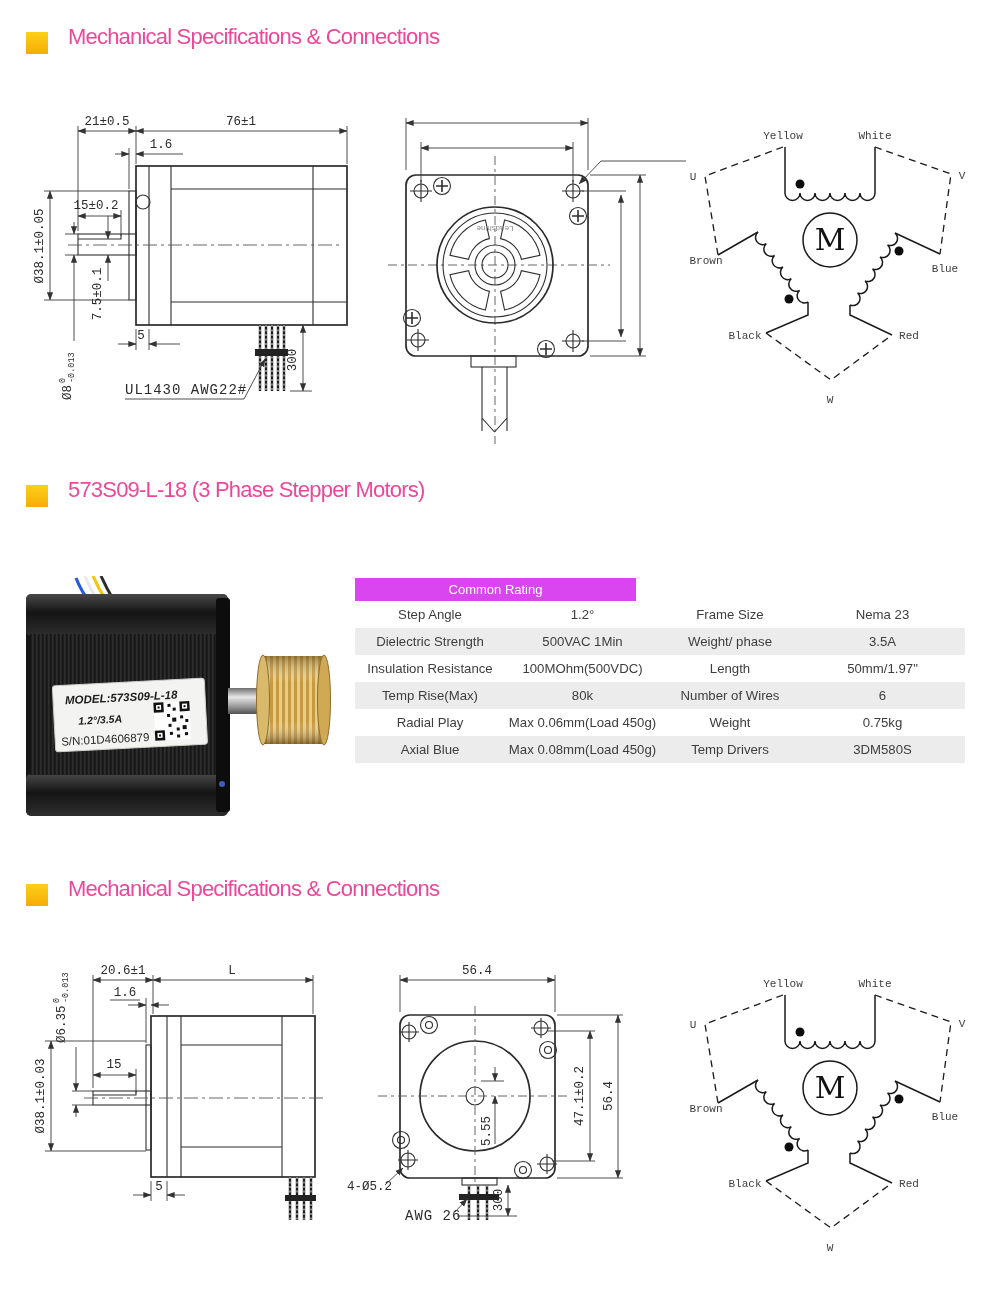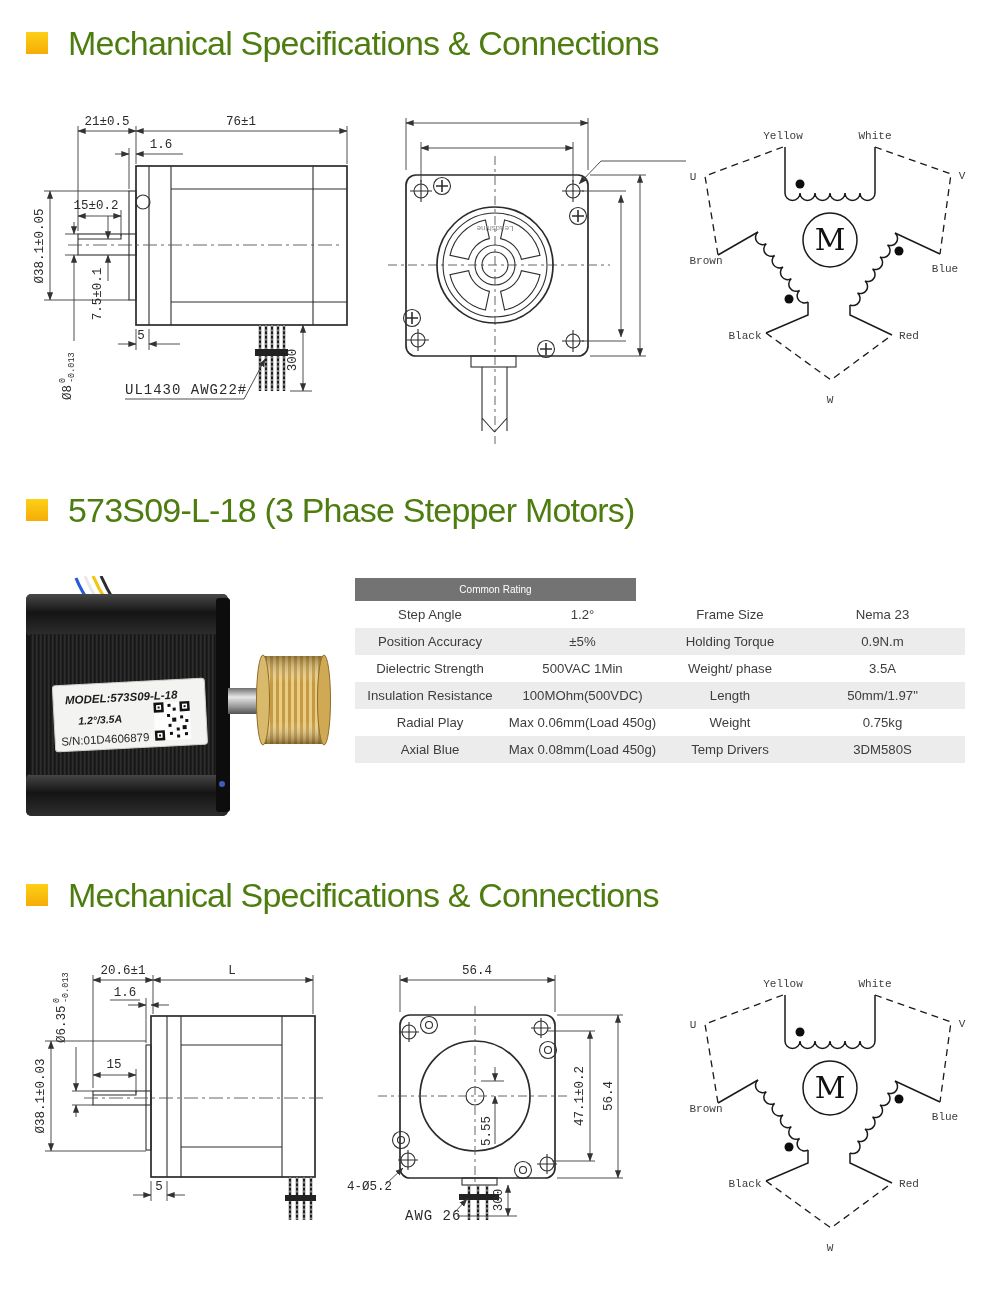--- a/index.html
+++ b/index.html
@@ -1,21 +1,21 @@
 <!DOCTYPE html>
 <html><head>
 <meta charset="utf-8">
 <style>
   *{margin:0;padding:0;box-sizing:border-box}
   html,body{background:#fff}
   body{width:1000px;height:1303px;position:relative;font-family:"Liberation Sans",sans-serif;overflow:hidden}
 
   .sec-header{position:absolute;left:26px;display:flex;align-items:flex-start;gap:20px}
   .bullet{width:22px;height:22px;margin-top:8px;background:linear-gradient(180deg,#fdd017,#f6ac06);flex:0 0 auto}
-  .sec-title{font-size:34px;font-weight:500;letter-spacing:-0.8px;color:#4d7c0f;white-space:nowrap}
+  .sec-title{font-size:22px;font-weight:500;letter-spacing:-0.8px;color:#ec4899;white-space:nowrap}
 
   .fig{position:absolute}
 
   
   .out{fill:none;stroke:#2b2b2b;stroke-width:1.7}
   .med{fill:none;stroke:#2e2e2e;stroke-width:1.1}
   .dim{fill:none;stroke:#3a3a3a;stroke-width:0.9}
   .cl{fill:none;stroke:#555;stroke-width:0.9;stroke-dasharray:14 4 3 4}
   .cld{fill:none;stroke:#555;stroke-width:0.9;stroke-dasharray:9 4 3 4}
   .wl5{fill:none;stroke:#1c1c1c;stroke-width:2.4}
@@ -27,21 +27,21 @@
   
   .wire{fill:none;stroke:#1a1a1a;stroke-width:1.5}
   .dash{fill:none;stroke:#1a1a1a;stroke-width:1.3;stroke-dasharray:7 5}
   .dot{fill:#0d0d0d}
   .wlbl{font-family:"Liberation Mono",monospace;font-size:11px;fill:#3d3d3d}
   .mglyph{font-family:"DejaVu Serif",serif;font-size:30px;fill:#111}
 
   
   .spec-table{position:absolute;left:355px;top:578px;width:610px;color:#3d3d3d}
   .thead{display:grid;grid-template-columns:281px 325px;gap:4px}
-  .th{height:23px;background:#737373;color:#fff;font-size:10px;display:flex;align-items:center;justify-content:center}
+  .th{height:23px;background:#d946ef;color:#fff;font-size:13px;display:flex;align-items:center;justify-content:center}
   .trow{display:grid;grid-template-columns:150px 155px 140px 165px;height:27px}
   .tbody .trow:nth-child(even){background:#ececec}
   .td{display:flex;align-items:center;justify-content:center;text-align:center;font-size:13.2px;line-height:1.05}
 
   
   .phlbl1{font-family:"Liberation Sans",sans-serif;font-style:italic;font-weight:bold;font-size:11.5px;fill:#1c1c1c}
   .phlbl2{font-family:"Liberation Sans",sans-serif;font-style:italic;font-weight:bold;font-size:10.5px;fill:#1c1c1c}
   .phlbl3{font-family:"Liberation Sans",sans-serif;font-size:11.5px;fill:#2a2a2a}
   .logo{font-family:"Liberation Sans",sans-serif;font-size:8px;fill:#8a8a8a}
 </style>
@@ -214,21 +214,21 @@
     <text class="wlbl" x="25" y="72" text-anchor="middle">U</text>
     <text class="wlbl" x="294" y="71" text-anchor="middle">V</text>
     <text class="wlbl" x="38" y="156" text-anchor="middle">Brown</text>
     <text class="wlbl" x="277" y="164" text-anchor="middle">Blue</text>
     <text class="wlbl" x="77" y="231" text-anchor="middle">Black</text>
     <text class="wlbl" x="241" y="231" text-anchor="middle">Red</text>
     <text class="wlbl" x="162" y="295" text-anchor="middle">W</text>
   </g>
 </svg>
 
-<div class="sec-header" style="top:491px">
+<div class="sec-header" style="top:477px">
   <span class="bullet"></span>
   <div class="sec-title">573S09-L-18 (3 Phase Stepper Motors)</div>
 </div>
 
 <svg class="fig" style="left:18px;top:576px" width="334" height="242" viewBox="0 0 334 242">
   <defs>
     <linearGradient id="capGrad" x1="0" y1="0" x2="0" y2="1">
       <stop offset="0" stop-color="#484848"></stop>
         <stop offset="0.45" stop-color="#141414"></stop>
         <stop offset="1" stop-color="#2e2e2e"></stop>
@@ -313,36 +313,36 @@
     <div class="th">Common Rating</div>
   </div>
   <div class="tbody">
     <div class="trow">
       <div class="td">Step Angle</div>
       <div class="td">1.2°</div>
       <div class="td">Frame Size</div>
       <div class="td">Nema 23</div>
     </div>
     <div class="trow">
-      <div class="td">Position Accuracy</div>
-      <div class="td">±5%</div>
-      <div class="td">Holding Torque</div>
-      <div class="td">0.9N.m</div>
-    </div>
-    <div class="trow">
       <div class="td">Dielectric Strength</div>
       <div class="td">500VAC 1Min</div>
       <div class="td">Weight/ phase</div>
       <div class="td">3.5A</div>
     </div>
     <div class="trow">
       <div class="td">Insulation Resistance</div>
       <div class="td">100MOhm(500VDC)</div>
       <div class="td">Length</div>
       <div class="td">50mm/1.97"</div>
+    </div>
+    <div class="trow">
+      <div class="td">Temp Rise(Max)</div>
+      <div class="td">80k</div>
+      <div class="td">Number of Wires</div>
+      <div class="td">6</div>
     </div>
     <div class="trow">
       <div class="td">Radial Play</div>
       <div class="td">Max 0.06mm(Load 450g)</div>
       <div class="td">Weight</div>
       <div class="td">0.75kg</div>
     </div>
     <div class="trow">
       <div class="td">Axial Blue</div>
       <div class="td">Max 0.08mm(Load 450g)</div>

